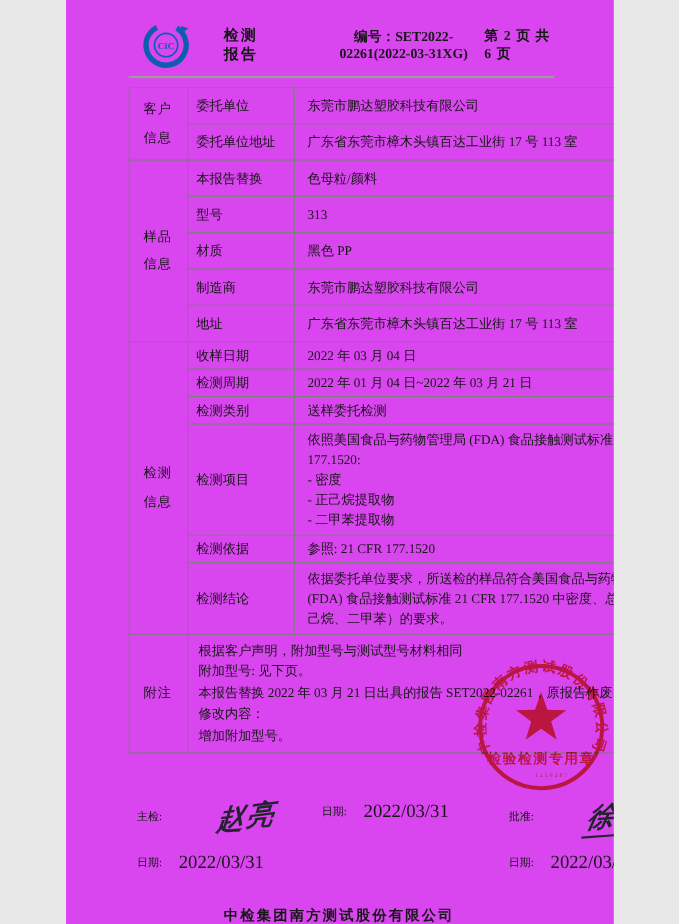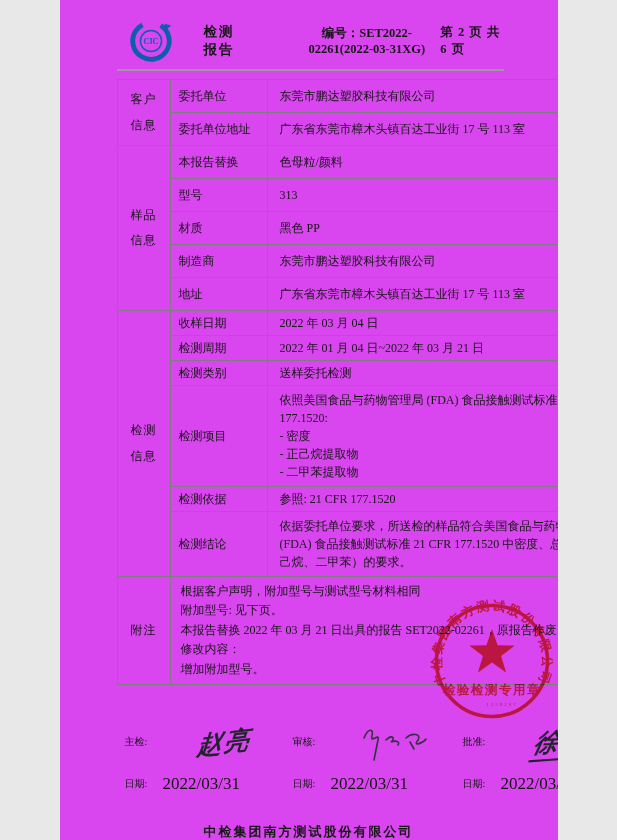--- a/index.html
+++ b/index.html
@@ -157,32 +157,20 @@
           <span class="sig-area">
               <span class="hand">赵亮</span>
             </span>
         </div>
         <div class="date-row">
           <span class="role">日期:</span>
           <span class="date">2022/03/31</span>
         </div>
       </div>
       <div class="appr-col">
-        <div class="sig-row">
-          <span class="role">审核:</span>
-          <span class="sig-area">
-            <svg width="78" height="40" viewBox="0 0 78 40">
-              <g fill="none" stroke="#33333d" stroke-width="1.6" stroke-linecap="round">
-                <path d="M10 16 C14 6, 20 6, 18 14 C16 22, 26 10, 24 18 L20 38"></path>
-                <path d="M32 18 C38 12, 42 16, 37 20 C43 18, 46 20, 44 23"></path>
-                <path d="M52 16 C58 10, 68 12, 64 18 C58 26, 70 20, 72 17 M56 20 L60 27"></path>
-              </g>
-            </svg>
-          </span>
-        </div>
         <div class="date-row">
           <span class="role">日期:</span>
           <span class="date">2022/03/31</span>
         </div>
       </div>
       <div class="appr-col">
         <div class="sig-row">
           <span class="role">批准:</span>
           <span class="sig-area">
               <span class="hand hand3">徐鹏</span>

